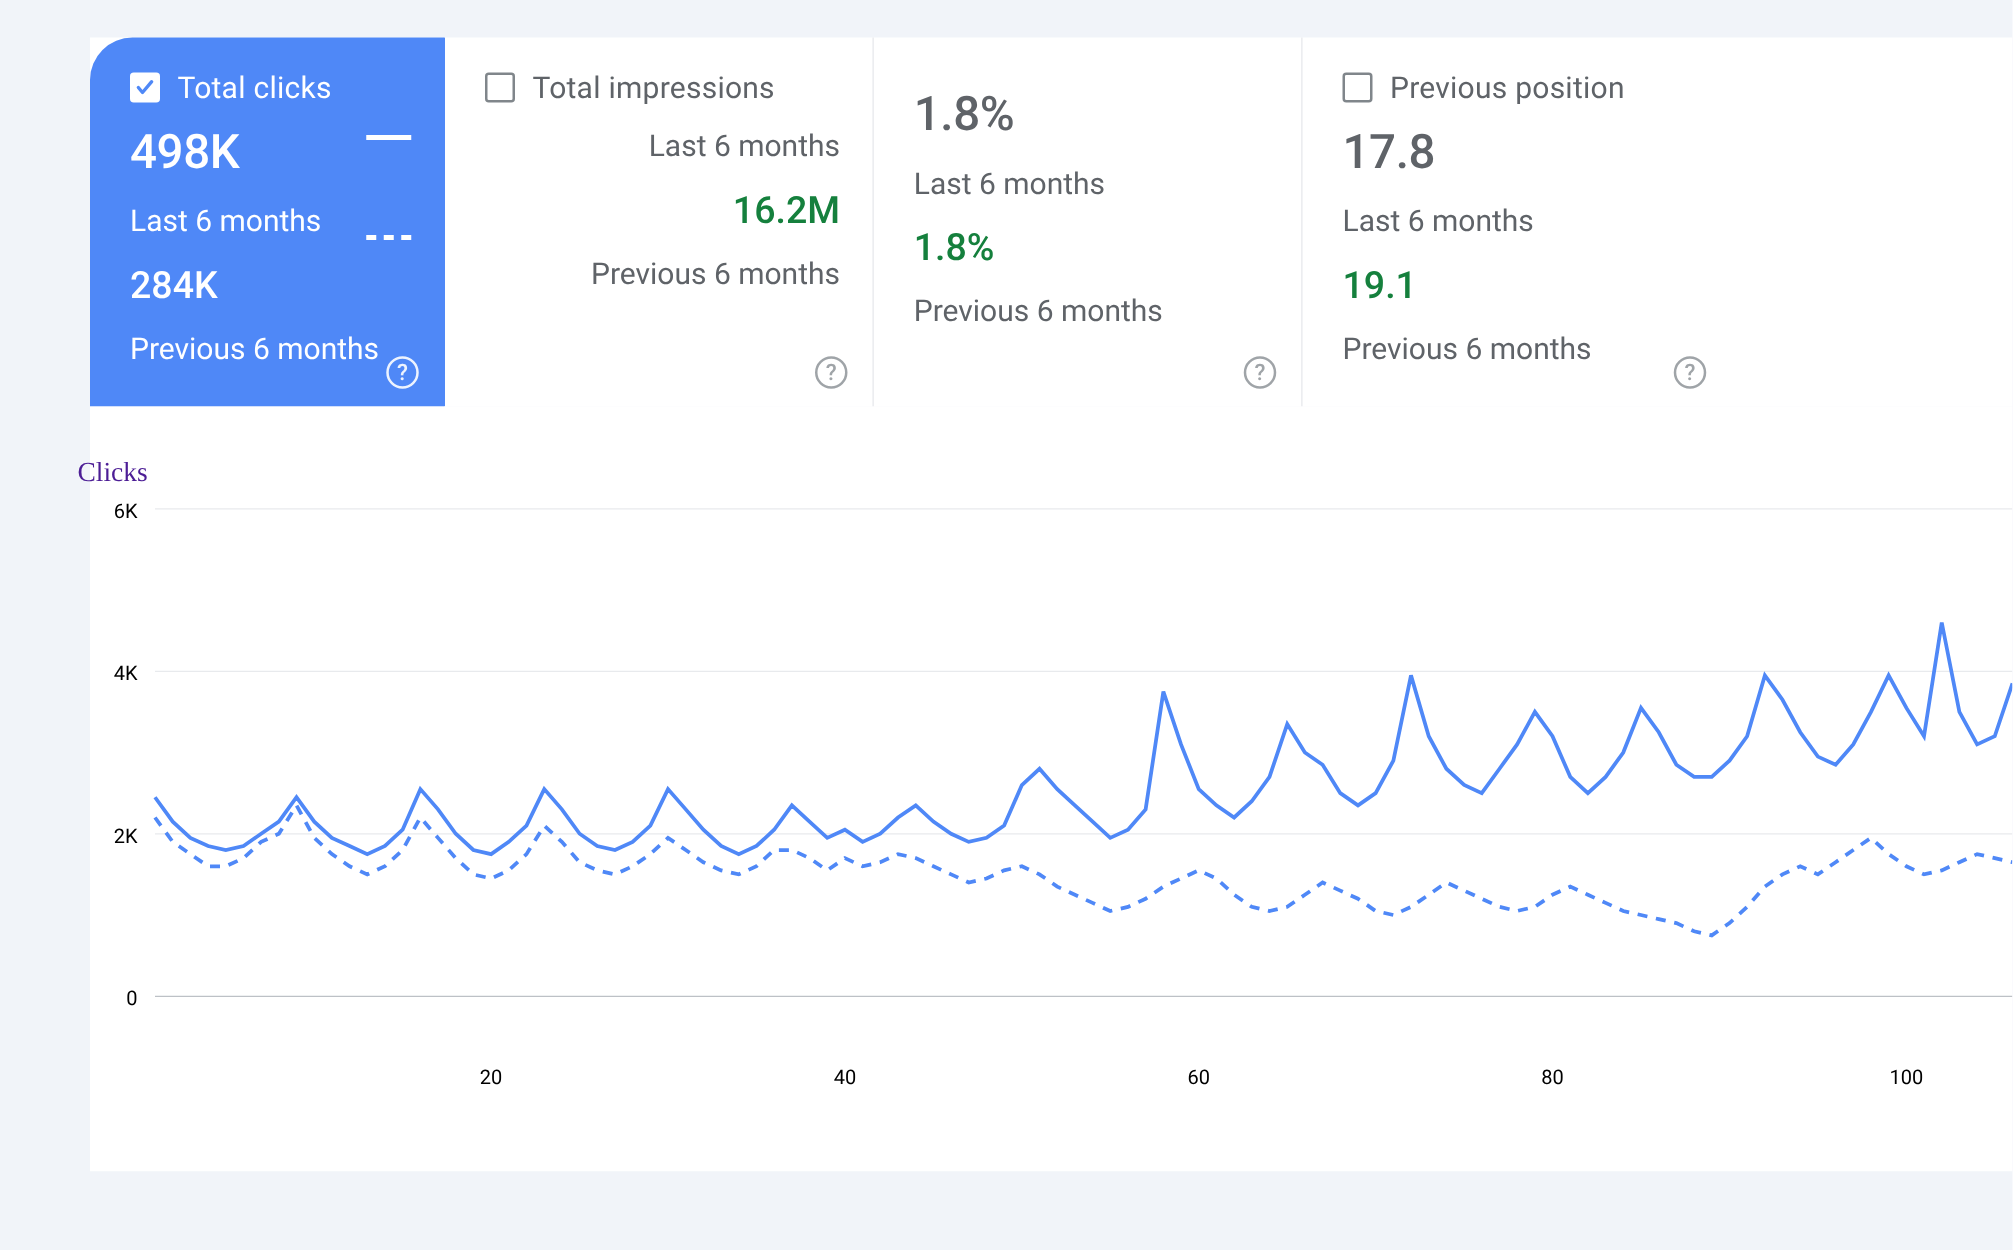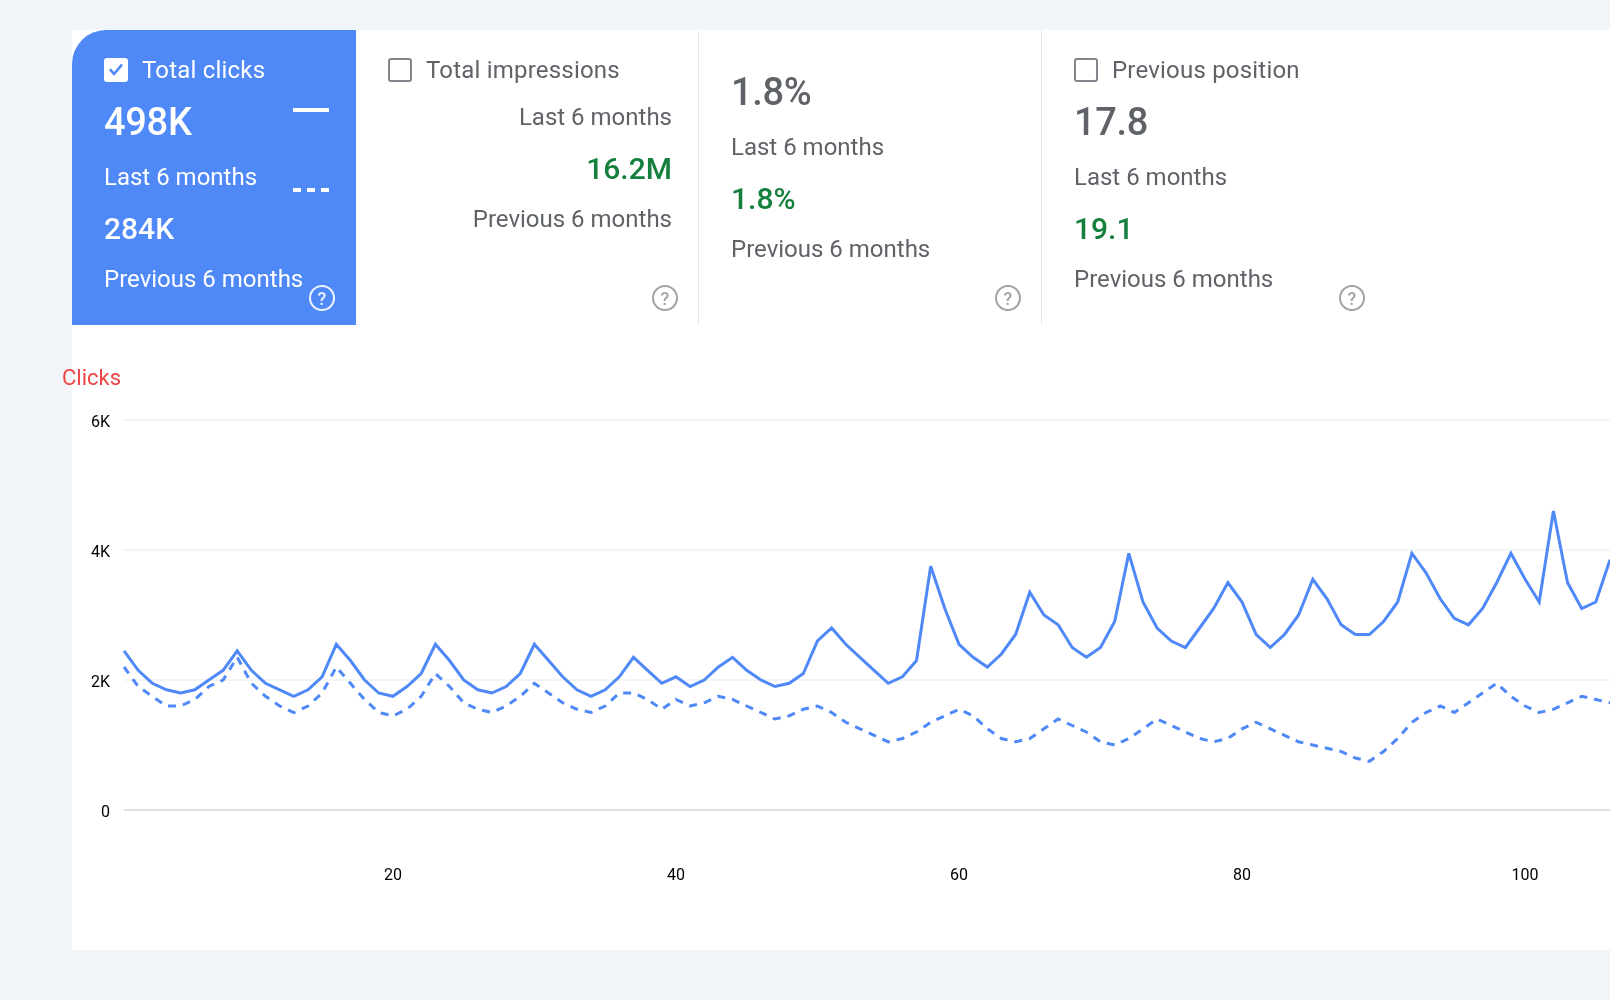--- a/index.html
+++ b/index.html
@@ -113,23 +113,24 @@
   .c2 { width: 343px; }
   .c3 { width: 343px; }
 
   .chart-area {
     background: #fff;
     padding-top: 40px;
     width: 100%;
   }
   .ylabel {
     font-size: 22px;
-    color: #ef4444;
+    color: #4c1d95;
     margin-left: -10px;
-    margin-bottom: 20px;
+    margin-bottom: 6px;
+    font-family: Liberation Serif, serif;
   }
   .chart-wrap {
     position: relative;
     margin-left: -10px;
   }
   svg.chart { display: block; }
   .gridline { stroke: #e8eaed; stroke-width: 1; }
   .axis-line { stroke: #bdc1c6; stroke-width: 1; }
   .series-solid { fill: none; stroke: #4f88f7; stroke-width: 3; stroke-linejoin: miter; stroke-linecap: butt; }
   .series-dashed { fill: none; stroke: #4f88f7; stroke-width: 3; stroke-dasharray: 8 7; stroke-linejoin: miter; }

